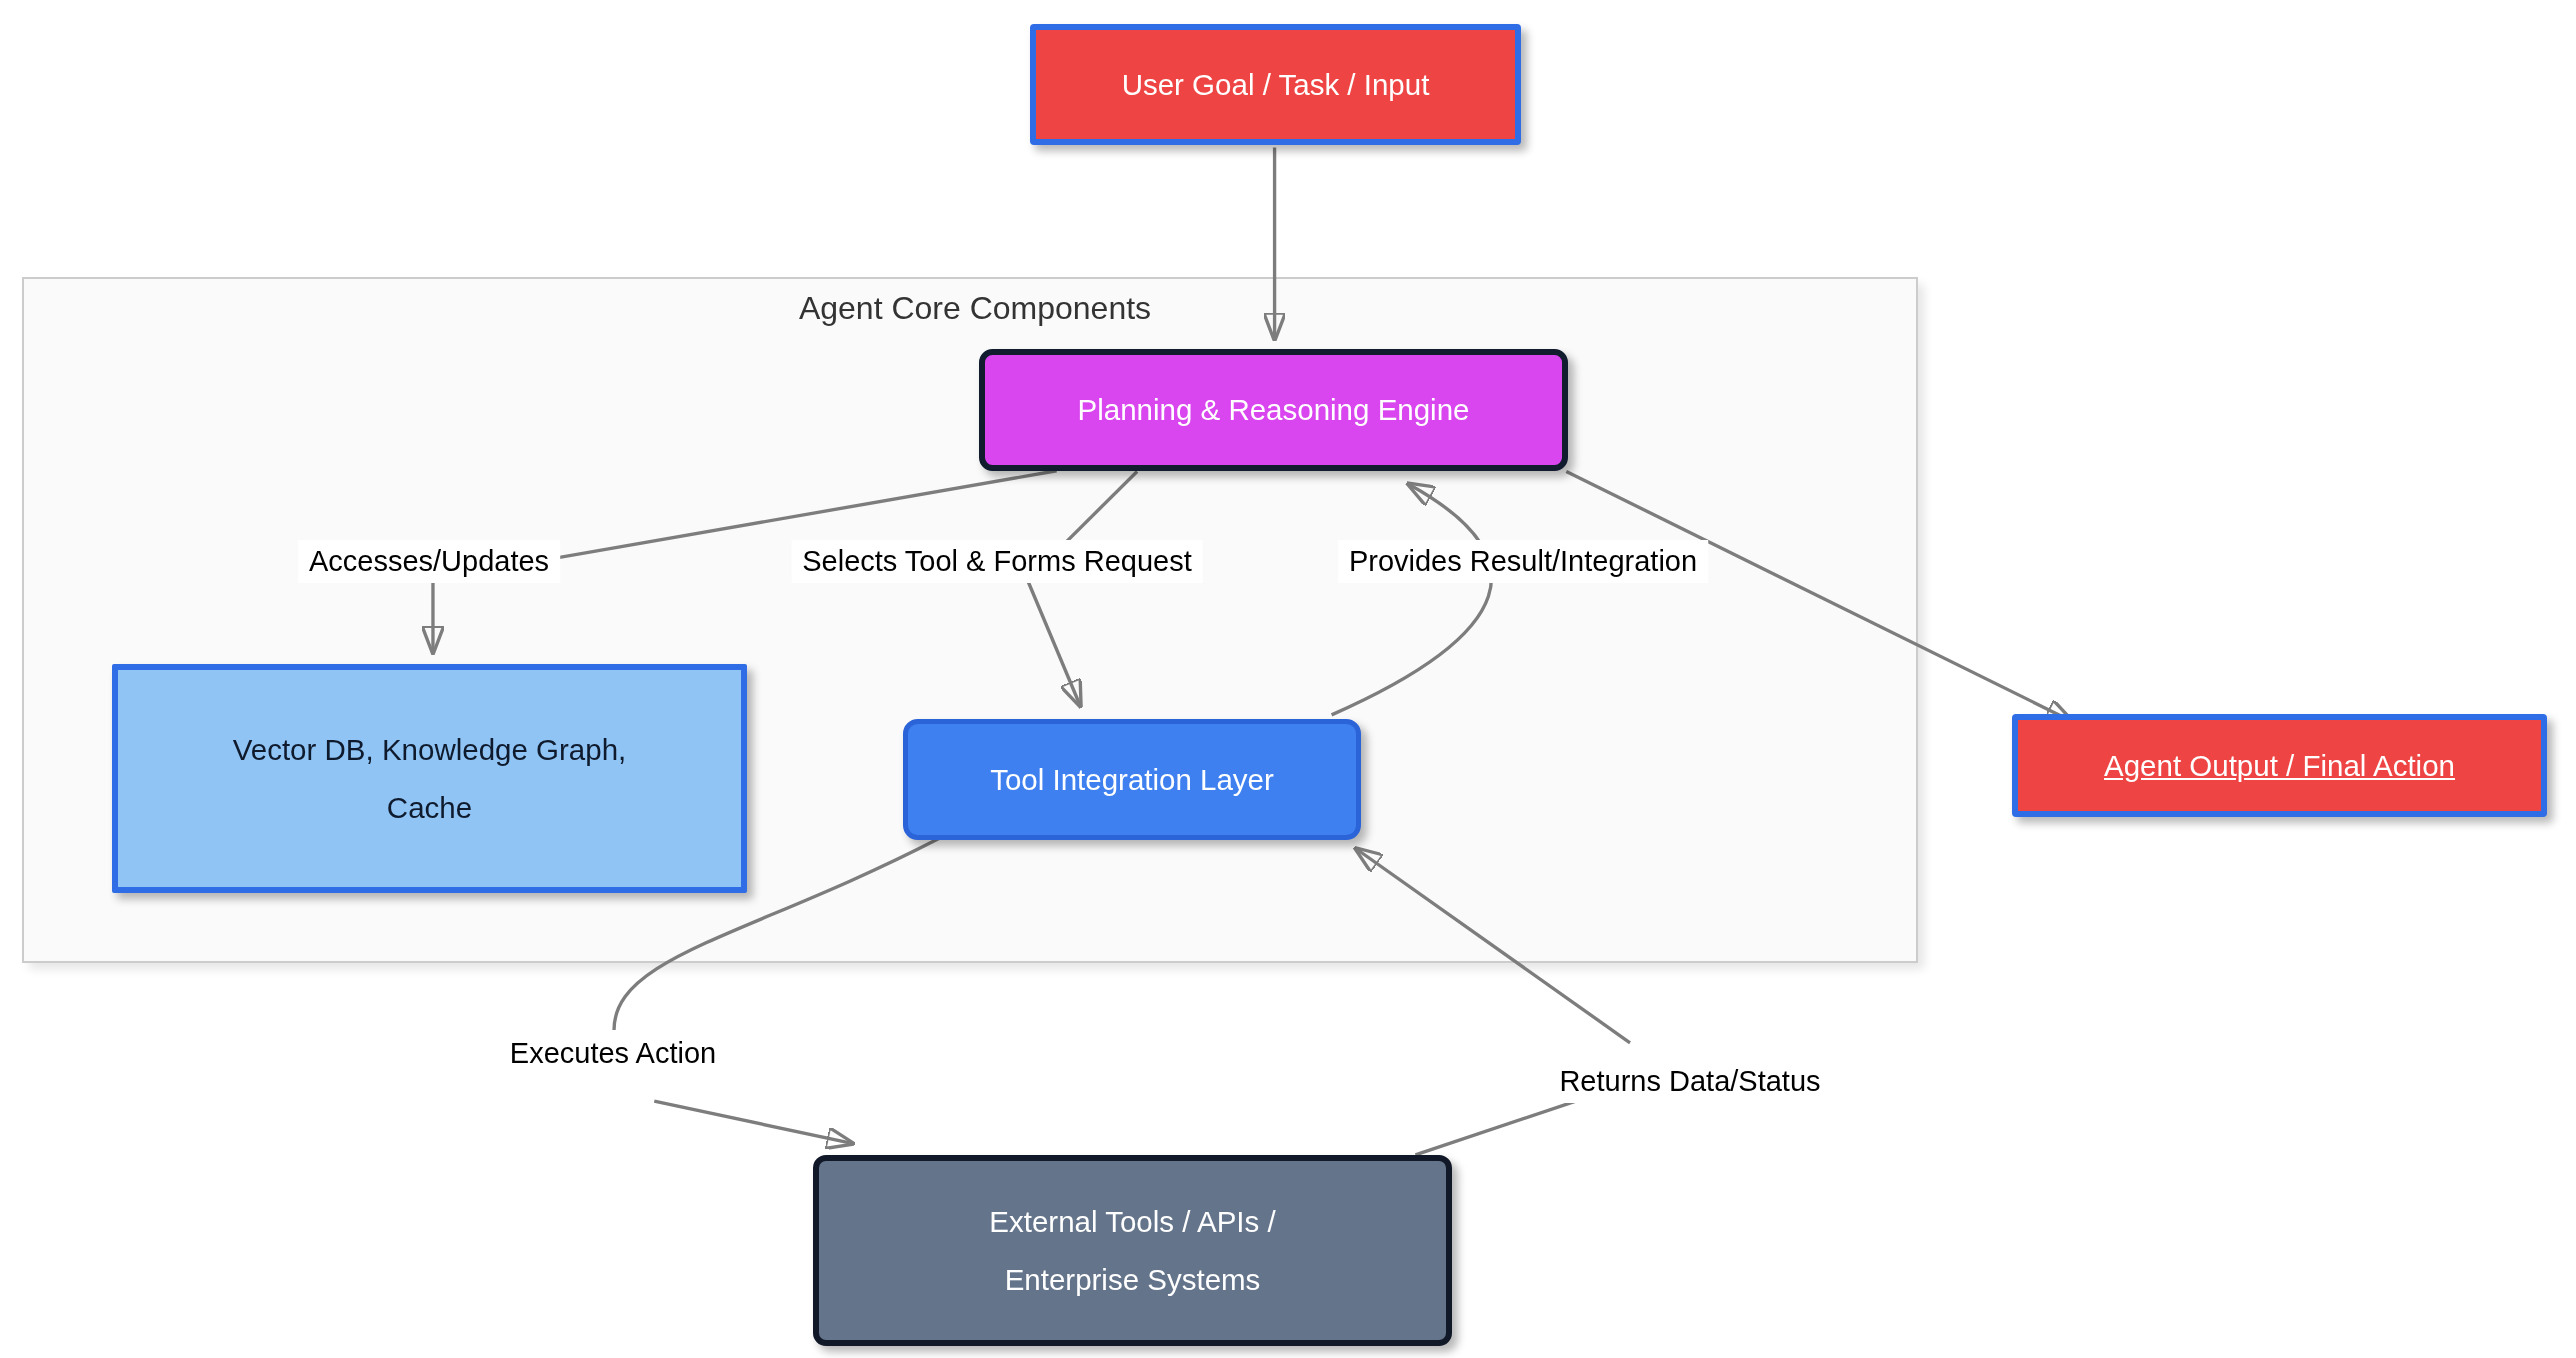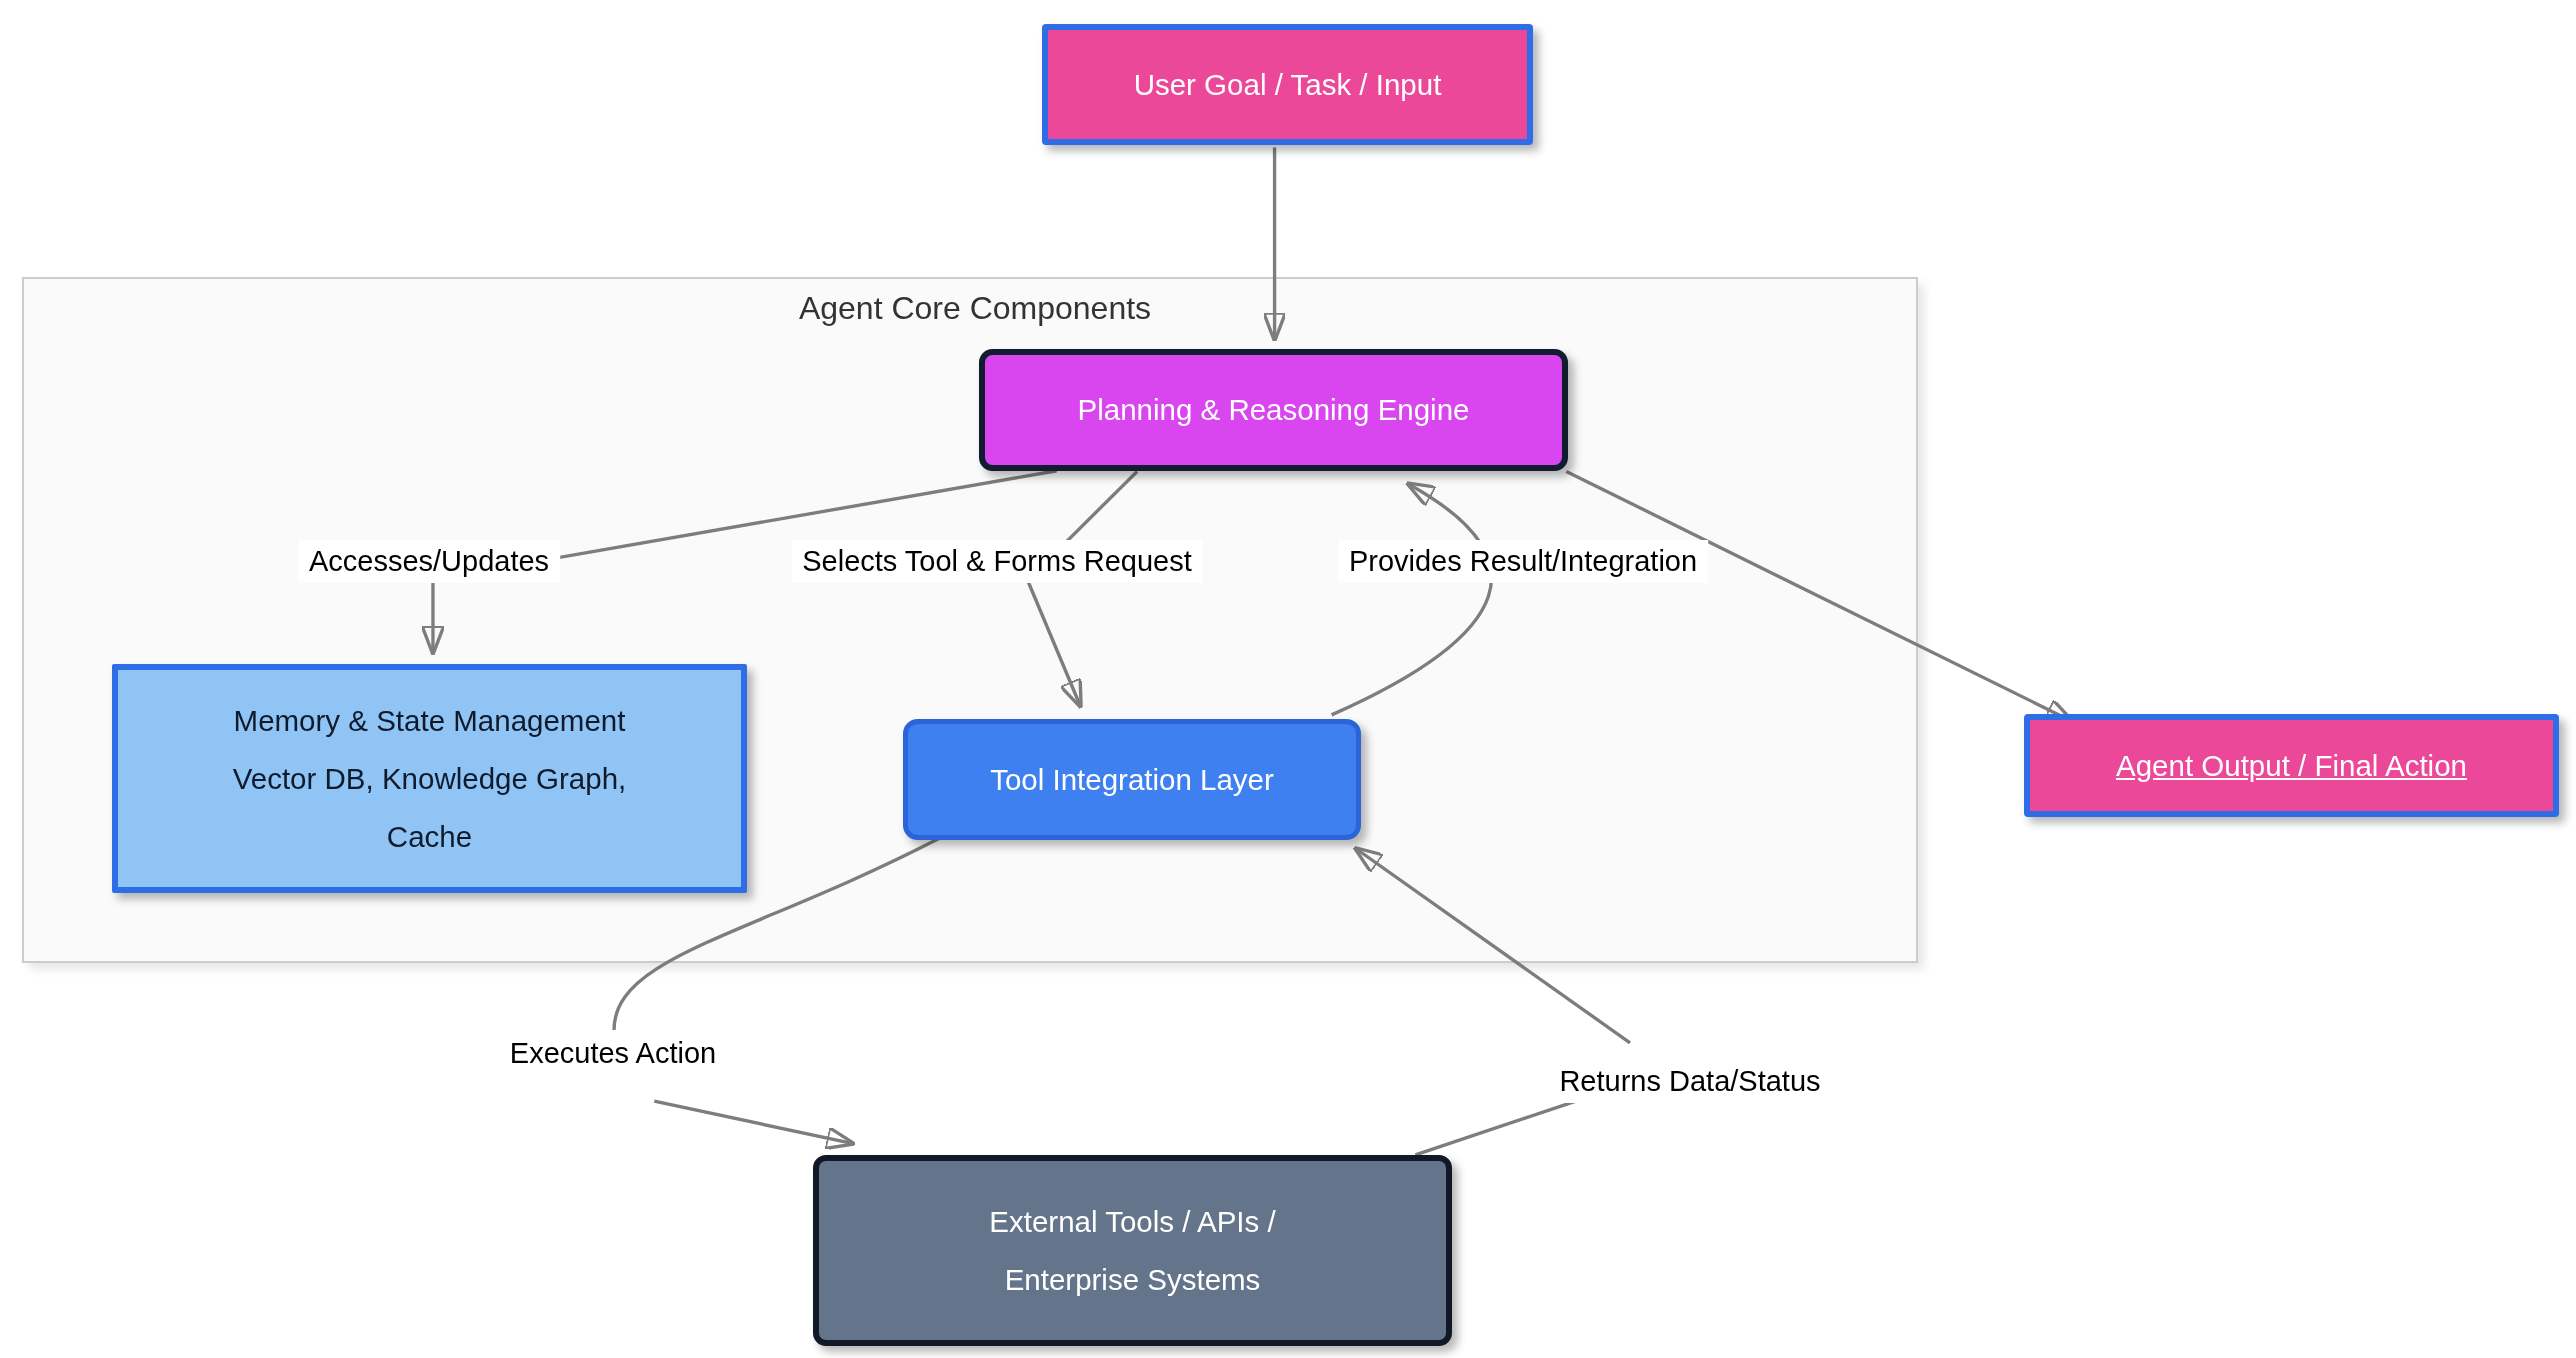--- a/index.html
+++ b/index.html
@@ -58,25 +58,24 @@
     justify-content: center;
     text-align: center;
     box-sizing: border-box;
     font-size: 29.5px;
     z-index: 2;
     box-shadow: 5.4px 6px 8px rgba(0,0,0,0.28);
     white-space: nowrap;
   }
   .node .line { display: block; line-height: 58px; }
   .node-dark {
-    background: #ec4899;
+    background: #ef4444;
     border: 6.7px solid #2e6de6;
     color: #ffffff;
     border-radius: 4px;
-    margin-left: 12px;
   }
   .node-user-goal   { left: 1030px; top: 24px;   width: 491px; height: 121px; }
   .node-planning {
     left: 979px; top: 349px; width: 589px; height: 122px;
     background: #d946ef;
     border: 6px solid #111c2f;
     color: #ffffff;
     border-radius: 13.4px;
   }
   .node-memory {
@@ -149,21 +148,20 @@
 
   <div class="node node-dark node-user-goal">
     <span class="line">User Goal / Task / Input</span>
   </div>
 
   <div class="node node-planning">
     <span class="line">Planning &amp; Reasoning Engine</span>
   </div>
 
   <div class="node node-memory">
-    <span class="line">Memory &amp; State Management</span>
     <span class="line">Vector DB, Knowledge Graph,</span>
     <span class="line">Cache</span>
   </div>
 
   <div class="node node-tool">
     <span class="line">Tool Integration Layer</span>
   </div>
 
   <div class="node node-dark node-agent-output">
     <span class="line">Agent Output / Final Action</span>

